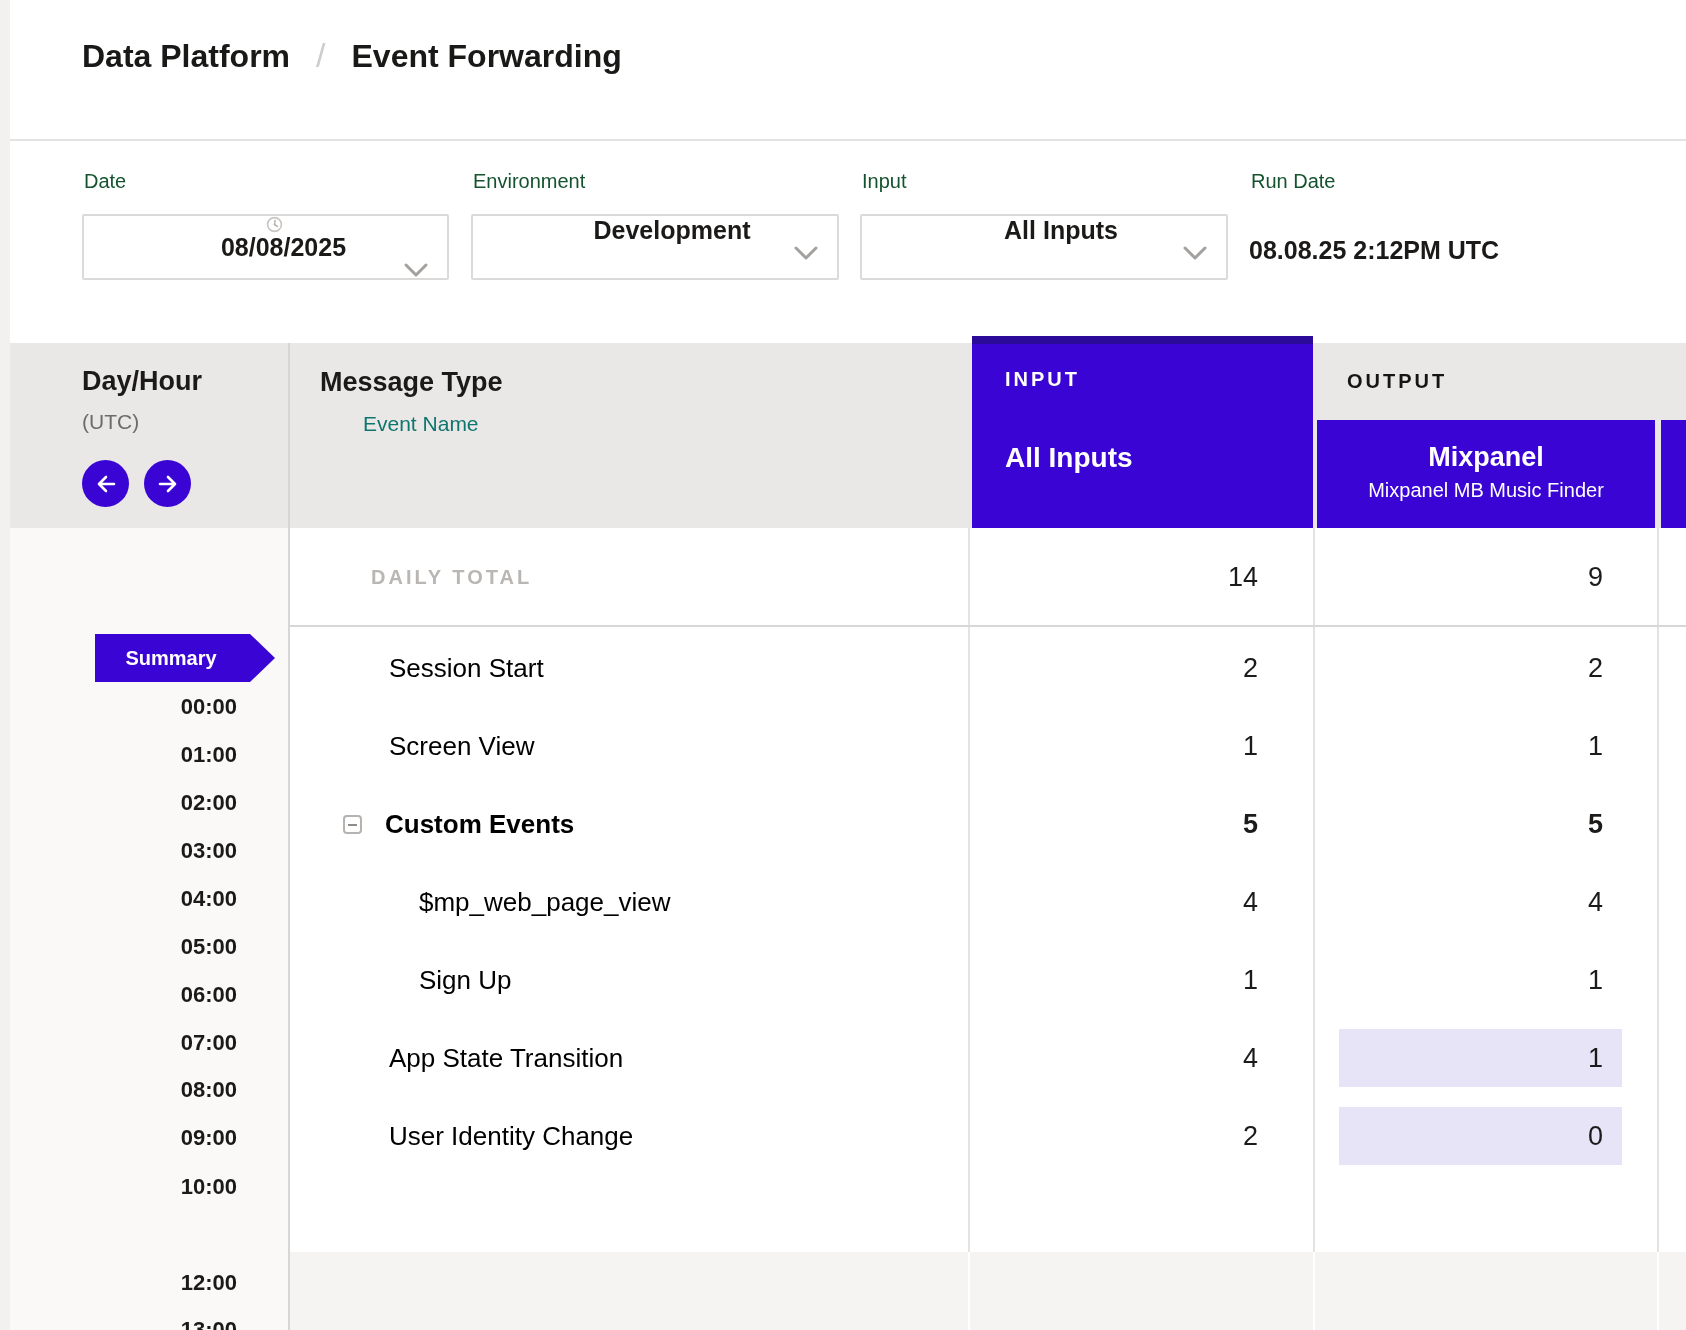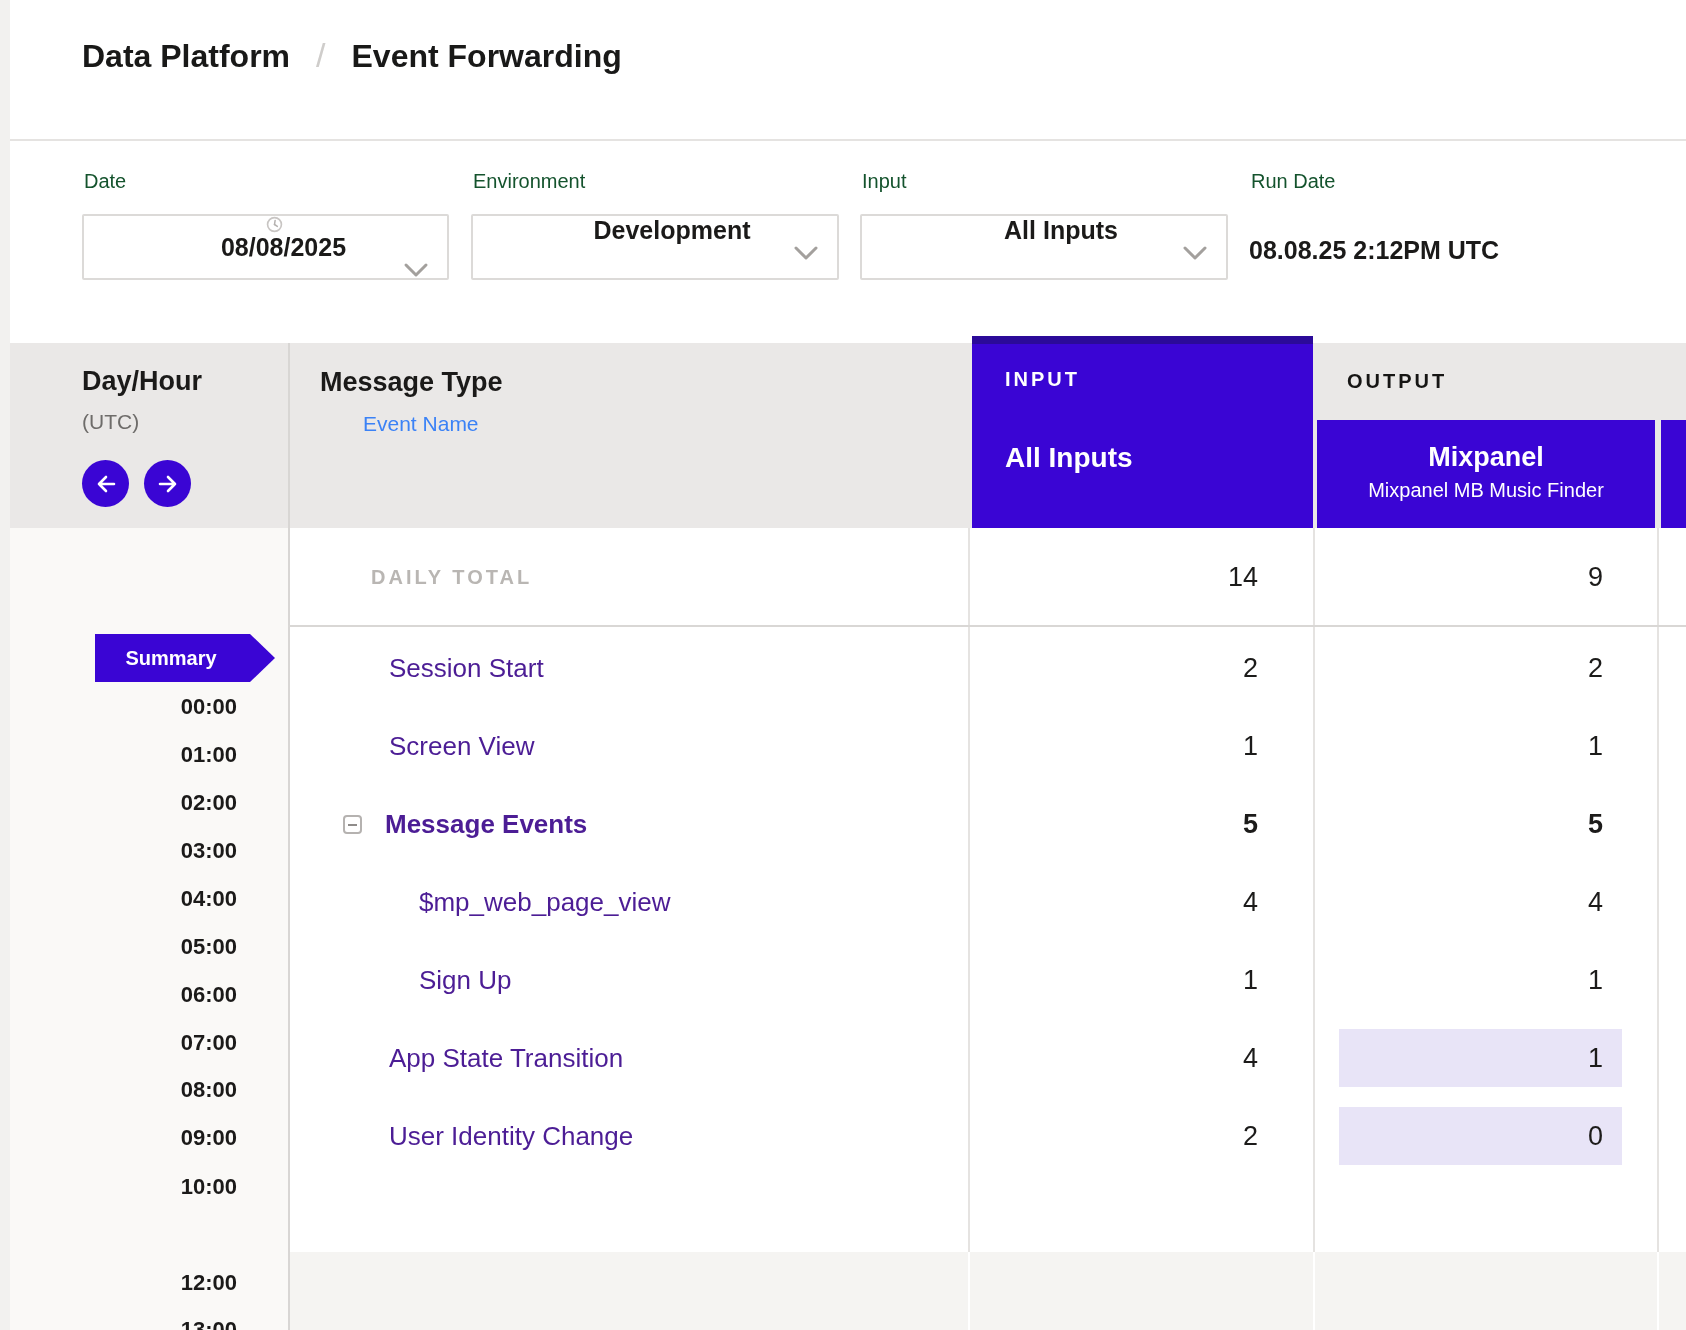--- a/index.html
+++ b/index.html
@@ -18,40 +18,40 @@
   .field{top:214px;height:66px;background:#fff;border:2px solid #dcdad8;border-radius:2px;box-sizing:border-box;display:flex;align-items:center;flex-direction:column;}
   .field-text{font-size:25px;font-weight:700;color:#1b1a19;}
   .chevron{margin-left:auto;margin-right:18px;flex:0 0 auto;}
   .rundate{left:1249px;top:236px;font-size:25px;font-weight:700;color:#1b1a19;}
   
   .band{left:10px;top:343px;width:1676px;height:185px;background:#eae8e7;}
   .dh-title{left:82px;top:366px;font-size:27px;font-weight:700;}
   .dh-sub{left:82px;top:410px;font-size:21px;color:#6e6c6a;}
   .nav-btn{top:460px;width:47px;height:47px;border-radius:50%;background:#3a05d4;display:flex;align-items:center;justify-content:center;}
   .mt-title{left:320px;top:367px;font-size:27px;font-weight:700;}
-  .mt-sub{left:363px;top:412px;font-size:21px;color:#3b82f6;}
+  .mt-sub{left:363px;top:412px;font-size:21px;color:#0f766e;}
   .col-divider{left:288px;top:343px;width:2px;height:987px;background:#d8d6d4;}
   .input-box{left:972px;top:336px;width:341px;height:192px;background:#3a05d4;}
   .input-box .strip{position:absolute;left:0;top:0;width:100%;height:8px;background:#2b0a99;}
   .hdr-eyebrow{font-size:20px;font-weight:700;letter-spacing:3px;}
   .input-eyebrow{position:absolute;left:33px;top:32px;color:#ffffff;}
   .input-name{position:absolute;left:33px;top:106px;color:#ffffff;font-size:28px;font-weight:700;}
   .output-eyebrow{left:1347px;top:370px;color:#161514;}
   .mixpanel-box{left:1317px;top:420px;width:338px;height:108px;background:#3a05d4;color:#fff;text-align:center;}
   .mixpanel-name{margin-top:22px;font-size:27px;font-weight:700;}
   .mixpanel-sub{margin-top:6px;font-size:20px;}
   .partial-box{left:1661px;top:420px;width:25px;height:108px;background:#3a05d4;}
   
   .hour-col-bg{left:10px;top:528px;width:278px;height:802px;background:#faf9f7;}
   .bottom-gray{left:290px;top:1252px;width:1396px;height:78px;background:#f5f4f2;}
   .vline{top:528px;width:2px;height:724px;background:#e5e3e1;}
   .vline-b{top:1252px;width:2px;height:78px;background:#ffffff;}
   .dt-row{left:288px;top:528px;width:1398px;height:99px;border-bottom:2px solid #d9d7d5;box-sizing:border-box;}
   .dt-label{left:371px;top:528px;height:99px;line-height:99px;font-size:20px;font-weight:700;letter-spacing:3px;color:#b9b6b3;}
-  .row-label{font-size:26px;color:#4c1d95;height:78px;line-height:78px;}
+  .row-label{font-size:26px;color:#000000;height:78px;line-height:78px;}
   .val{width:288px;text-align:right;font-size:27px;color:#1c1b1a;height:78px;line-height:78px;}
   .val-in{left:970px;} .val-out{left:1315px;}
   .val-total{height:99px;line-height:99px;}
   .bold{font-weight:700;}
   .collapse-box{left:343px;top:815px;width:19px;height:19px;border:2px solid #b5b2b0;border-radius:4px;box-sizing:border-box;display:flex;align-items:center;justify-content:center;}
   .collapse-box .minus{width:9px;height:2px;background:#8f8c8a;}
   .hl-cell{left:1339px;width:283px;height:58px;background:#e8e4f7;display:flex;align-items:center;justify-content:flex-end;padding-right:19px;box-sizing:border-box;font-size:27px;color:#1c1b1a;}
   
   .summary-badge{left:95px;top:634px;width:180px;height:48px;background:#3a05d4;
     clip-path:polygon(0 0,155px 0,180px 24px,155px 48px,0 48px);
@@ -155,21 +155,21 @@
   <div class="abs val val-in" style="top:629px;">2</div>
   <div class="abs val val-out" style="top:629px;">2</div>
 
   <div class="abs row-label" style="left:389px;top:707px;">Screen View</div>
   <div class="abs val val-in" style="top:707px;">1</div>
   <div class="abs val val-out" style="top:707px;">1</div>
 
   <div class="abs collapse-box">
       <div class="minus"></div>
     </div>
-  <div class="abs row-label bold" style="left:385px;top:785px;">Message Events</div>
+  <div class="abs row-label bold" style="left:385px;top:785px;">Custom Events</div>
   <div class="abs val val-in bold" style="top:785px;">5</div>
   <div class="abs val val-out bold" style="top:785px;">5</div>
 
   <div class="abs row-label" style="left:419px;top:863px;">$mp_web_page_view</div>
   <div class="abs val val-in" style="top:863px;">4</div>
   <div class="abs val val-out" style="top:863px;">4</div>
 
   <div class="abs row-label" style="left:419px;top:941px;">Sign Up</div>
   <div class="abs val val-in" style="top:941px;">1</div>
   <div class="abs val val-out" style="top:941px;">1</div>

